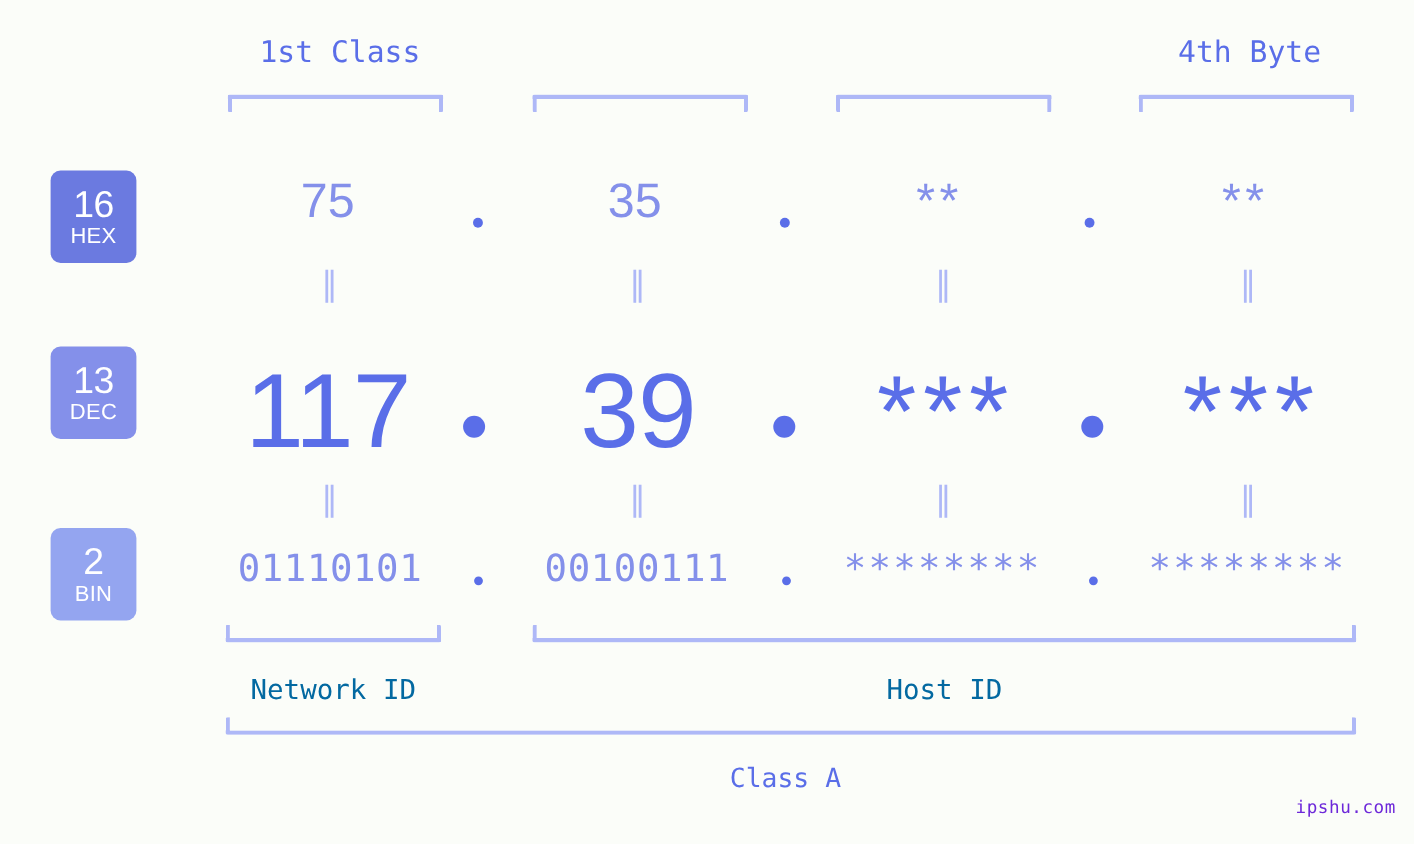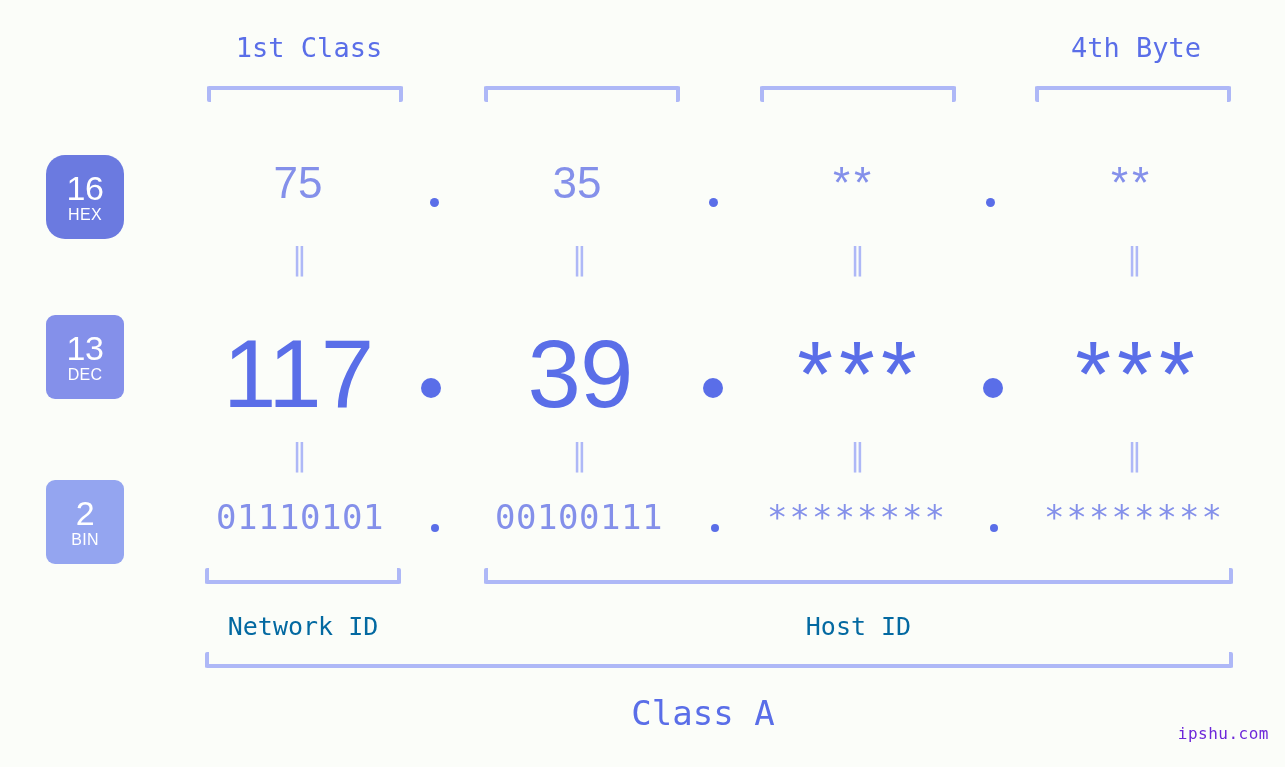--- a/index.html
+++ b/index.html
@@ -68,26 +68,26 @@
     line-height: 1;
   }
   .badge .num {
     font-family: "Liberation Sans", sans-serif;
     font-size: 34px;
     font-weight: 400;
     letter-spacing: -0.5px;
   }
   .badge .nm {
     font-family: "Liberation Sans", sans-serif;
-    font-size: 16px;
+    font-size: 20px;
     font-weight: 400;
     margin-top: 2px;
     letter-spacing: 0.3px;
   }
-  #badge-hex { top: 155px; background: #6b7ae0; border-radius: 19px; }
+  #badge-hex { top: 155px; background: #6b7ae0; }
   #badge-dec { top: 315px; background: #8490ea; }
   #badge-bin { top: 480px; background: #94a5f0; }
 
   
   .val {
     position: absolute;
     width: 240px;
     text-align: center;
     white-space: nowrap;
   }
@@ -154,25 +154,25 @@
     font-family: "DejaVu Sans Mono", monospace;
     font-size: 25px;
     color: #0369a1;
     white-space: nowrap;
   }
 
   
   #class-label {
     position: absolute;
     top: 693px;
-    left: 189px;
+    left: 200px;
     width: 1028px;
     text-align: center;
     font-family: "DejaVu Sans Mono", monospace;
-    font-size: 34px;
+    font-size: 24px;
     color: #5a6ee8;
     white-space: nowrap;
   }
 
   
   #watermark {
     position: absolute;
     right: 16px;
     bottom: 24px;
     font-family: "DejaVu Sans Mono", monospace;

